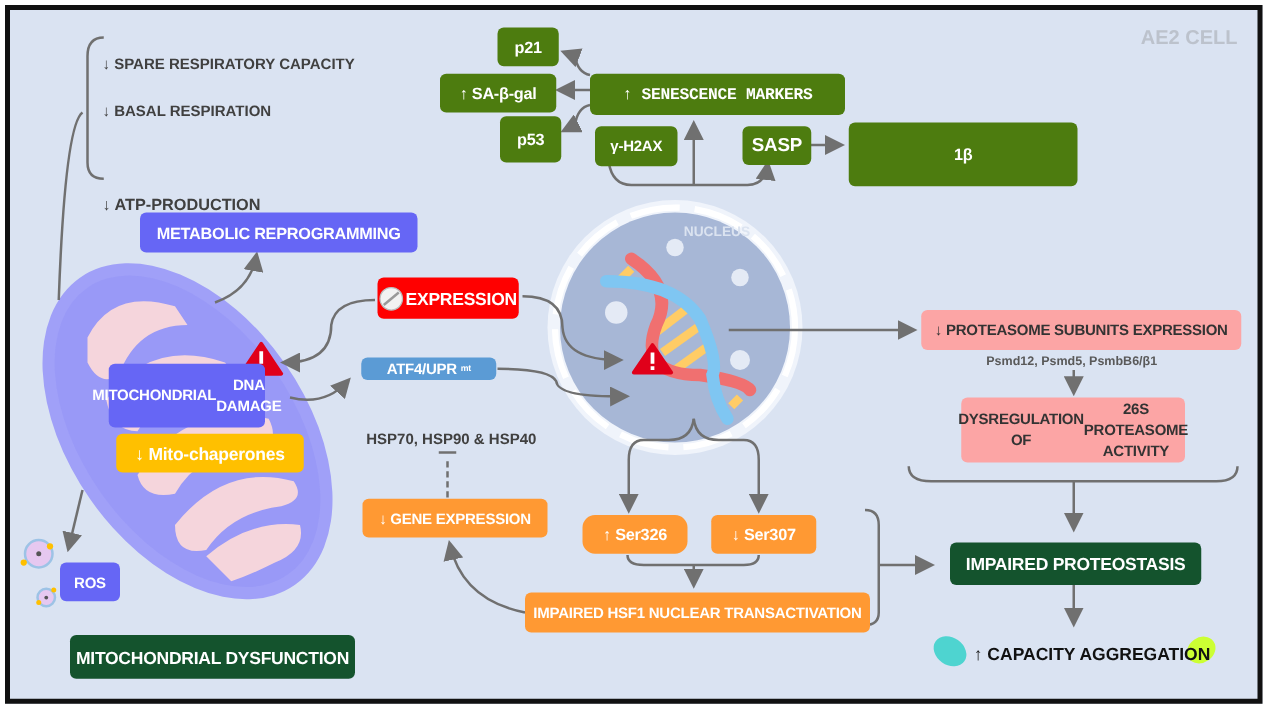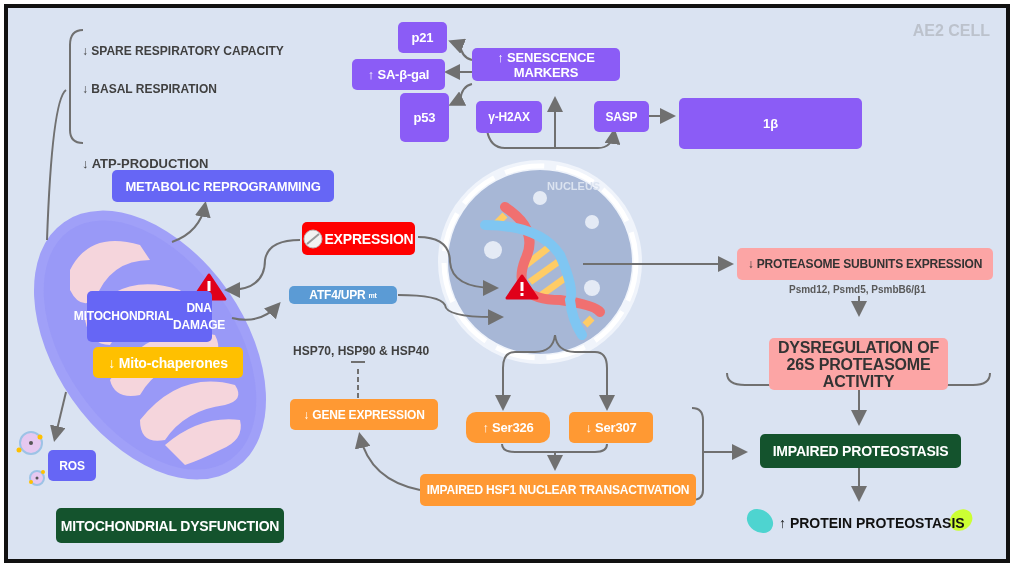--- a/index.html
+++ b/index.html
@@ -1,19 +1,19 @@
 <!DOCTYPE html>
 <html><head>
 <meta charset="utf-8">
 <style>
   html,body{margin:0;padding:0;}
   body{width:1020px;height:573px;background:#fff;position:relative;overflow:hidden;font-family:"Liberation Sans",sans-serif;}
   .frame{position:absolute;left:4px;top:4px;width:1006px;height:559px;border:4px solid #111;background:#dae3f2;box-sizing:border-box;}
   .box{position:absolute;display:flex;align-items:center;justify-content:center;text-align:center;box-sizing:border-box;border-radius:5px;font-weight:bold;color:#fff;letter-spacing:-0.2px;}
-  .purple{background:#8b5cf6;}
+  .purple{background:#4d7c0f;}
   .indigo{background:#6666f5;}
   .orange{background:#ff9933;}
   .lime{background:#fca5a5;color:#333;}
   .dark{background:#14532d;}
   .txt{position:absolute;font-weight:bold;color:#404040;white-space:nowrap;}
   svg.layer{position:absolute;left:0;top:0;}
 </style>
 </head>
 <body>
 
@@ -160,30 +160,30 @@
   <span>ATF4/UPR</span>
     <sup style="font-size:7px;margin-left:3px;">mt</sup>
 </div>
 
 <div class="txt" style="left:293px;top:344px;font-size:12px;">HSP70, HSP90 &amp; HSP40</div>
 <div class="box orange" style="left:290px;top:399px;width:148px;height:31px;font-size:12px;">↓ GENE EXPRESSION</div>
 <div class="box orange" style="left:466px;top:412px;width:84px;height:31px;font-size:13px;border-radius:10px;">↑ Ser326</div>
 <div class="box orange" style="left:569px;top:412px;width:84px;height:31px;font-size:13px;">↓ Ser307</div>
 <div class="box orange" style="left:420px;top:474px;width:276px;height:32px;font-size:12px;">IMPAIRED  HSF1 NUCLEAR TRANSACTIVATION</div>
 
-<div class="box purple" style="left:472px;top:48px;width:148px;height:33px;font-size:13px;">↑ SENESCENCE  MARKERS</div>
+<div class="box purple" style="left:472px;top:59px;width:204px;height:33px;font-size:13px;font-family:Liberation Mono, monospace;">↑ SENESCENCE  MARKERS</div>
 <div class="box purple" style="left:398px;top:22px;width:49px;height:31px;font-size:13px;">p21</div>
 <div class="box purple" style="left:352px;top:59px;width:93px;height:31px;font-size:13px;">↑ SA-β-gal</div>
-<div class="box purple" style="left:400px;top:93px;width:49px;height:49px;font-size:13px;">p53</div>
+<div class="box purple" style="left:400px;top:93px;width:49px;height:37px;font-size:13px;">p53</div>
 <div class="box purple" style="left:476px;top:101px;width:66px;height:32px;font-size:12px;">γ-H2AX</div>
-<div class="box purple" style="left:594px;top:101px;width:55px;height:31px;font-size:12px;">SASP</div>
+<div class="box purple" style="left:594px;top:101px;width:55px;height:31px;font-size:15px;">SASP</div>
 <div class="box purple" style="left:679px;top:98px;width:183px;height:51px;font-size:13px;flex-direction:column;line-height:18px;">
   <span>1β</span>
 </div>
 
 <div class="box lime" style="left:737px;top:248px;width:256px;height:32px;font-size:12px;">↓ PROTEASOME  SUBUNITS EXPRESSION</div>
 <div class="txt" style="left:789px;top:284px;font-size:10px;color:#595959;">Psmd12, Psmd5, PsmbB6/β1</div>
-<div class="box lime" style="left:769px;top:318px;width:179px;height:52px;font-size:16px;flex-direction:column;line-height:17px;margin-top:20px;">
+<div class="box lime" style="left:769px;top:318px;width:179px;height:52px;font-size:12px;flex-direction:row;line-height:17px;">
   <span>DYSREGULATION OF</span>
   <span>26S PROTEASOME  ACTIVITY</span>
 </div>
 <div class="box dark" style="left:760px;top:434px;width:201px;height:34px;font-size:14px;">IMPAIRED PROTEOSTASIS</div>
-<div class="txt" style="left:779px;top:515px;font-size:14px;color:#111;">↑ PROTEIN PROTEOSTASIS</div>
+<div class="txt" style="left:779px;top:515px;font-size:14px;color:#111;">↑ CAPACITY AGGREGATION</div>
 
 </body></html>

